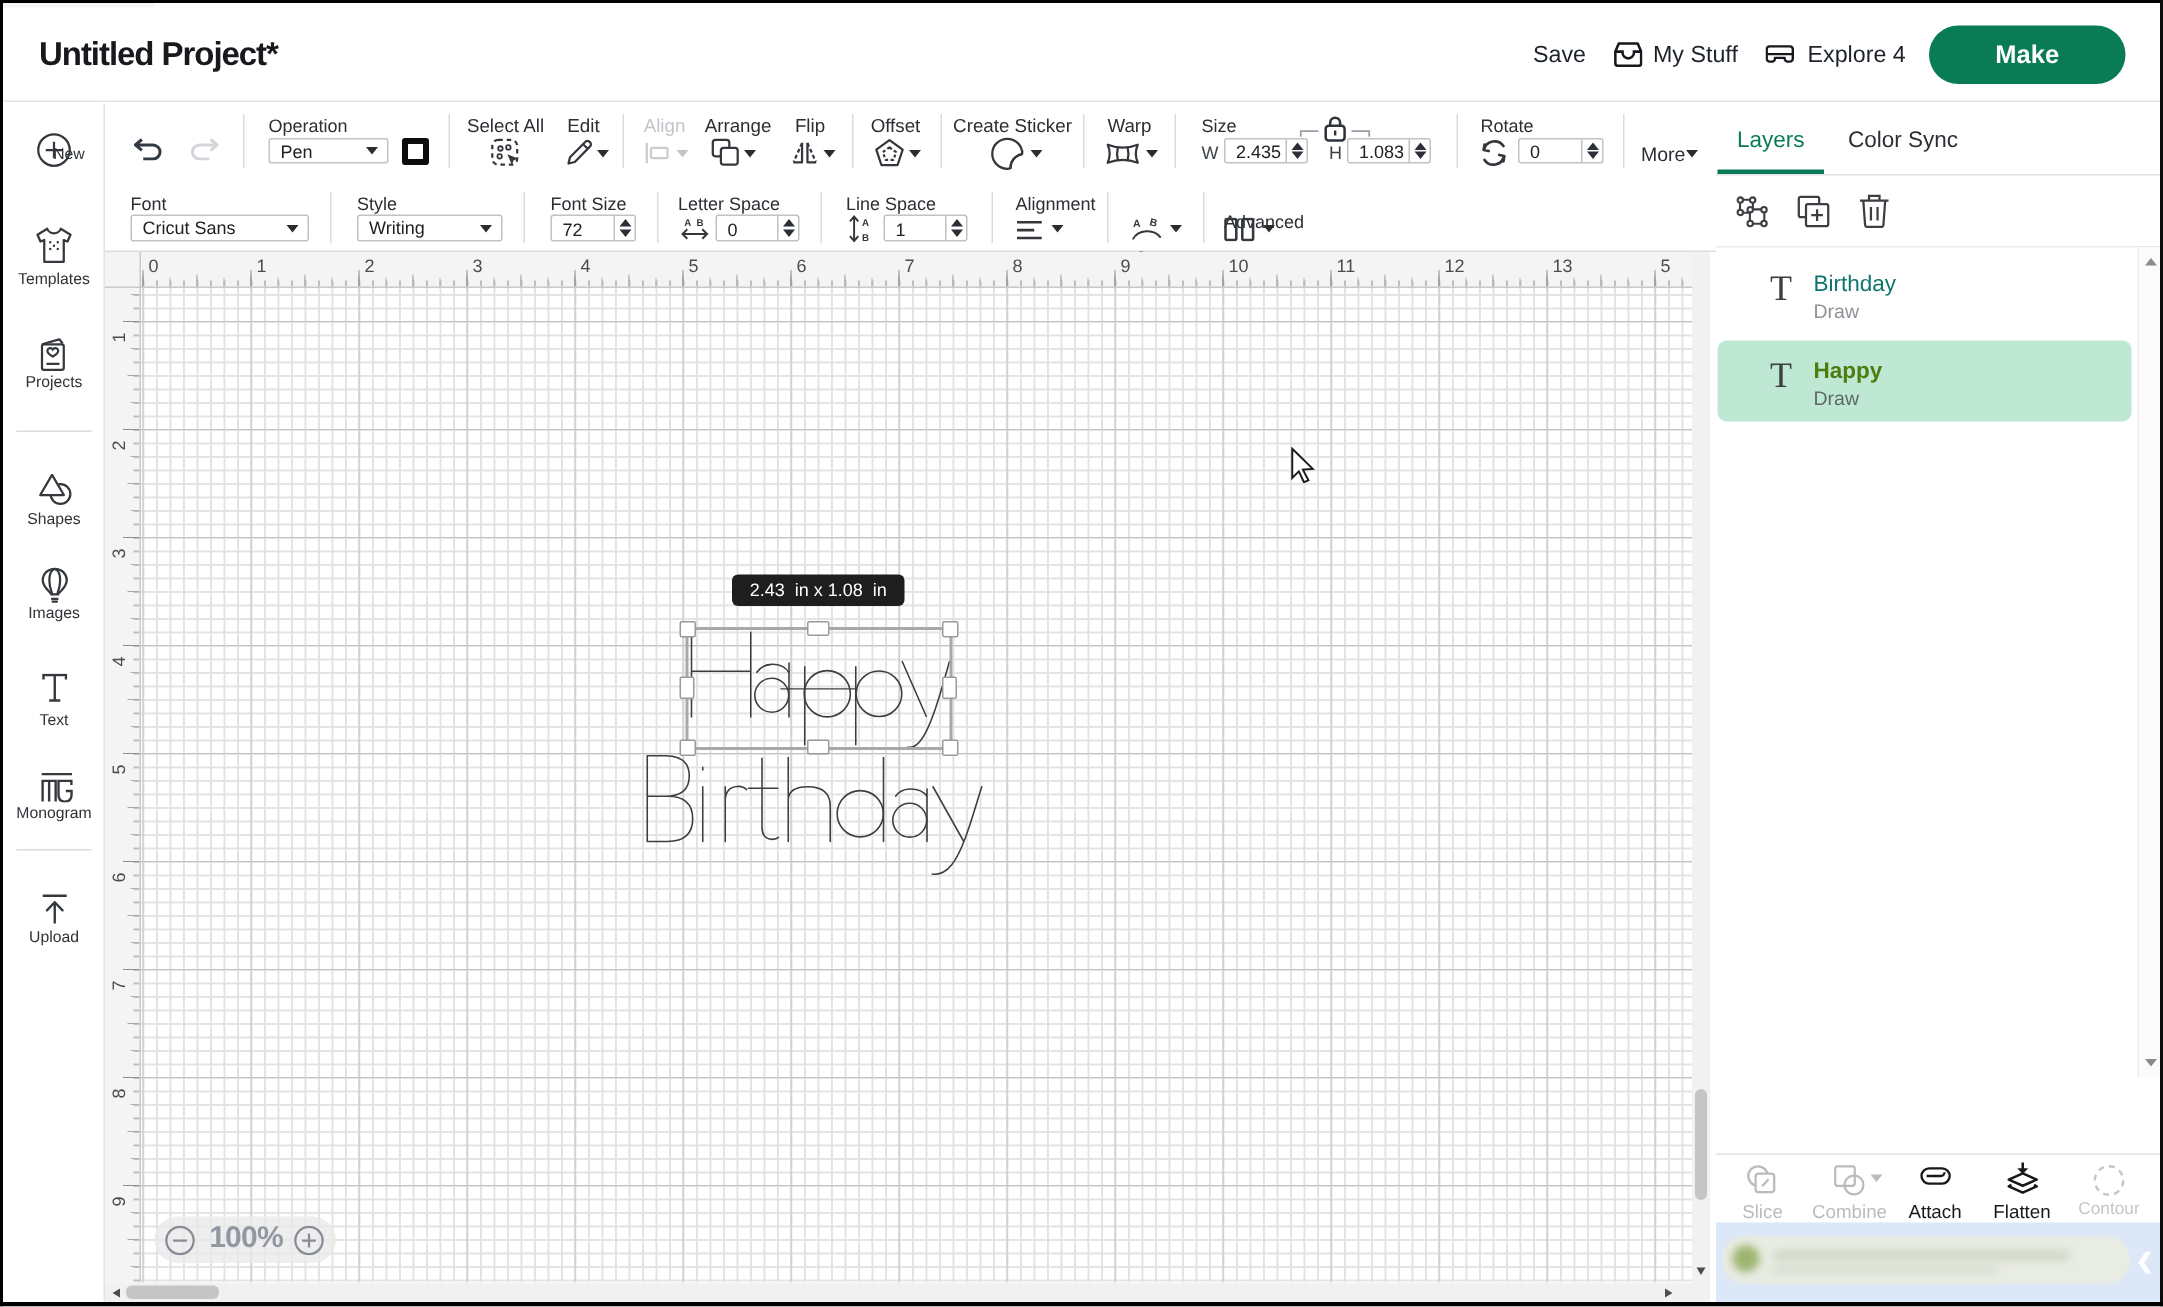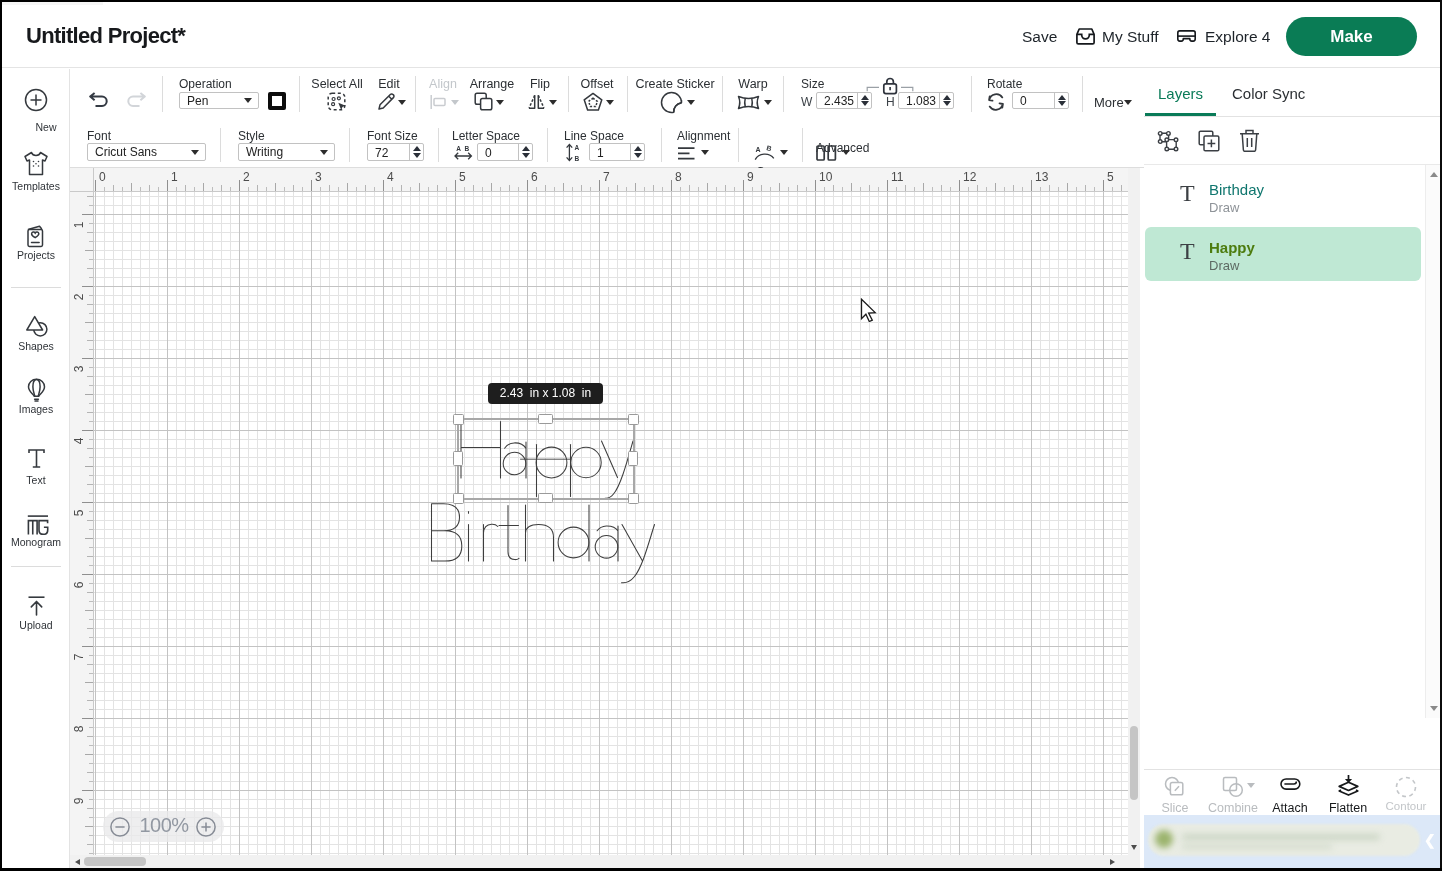--- a/index.html
+++ b/index.html
@@ -42,21 +42,21 @@
     <path d="M0.9 6.1 H18.2"></path>
   </svg>
 <div class="abs" style="left:1205px;top:28px;font-size:15.5px;color:#1d2329;">Explore 4</div>
 <div class="abs" style="left:1286px;top:17px;width:131px;height:39px;background:#0a7c55;border-radius:20px;color:#fff;font-size:17px;font-weight:700;text-align:center;line-height:39px;">Make</div>
 
 <div class="abs" id="sidebar" style="left:2px;top:69px;width:68px;height:799px;background:#fff;border-right:1px solid #e3e3e3;">
   <svg class="abs" style="left:22px;top:19px" width="24" height="24" viewBox="0 0 24 24" fill="none" stroke="#35393e" stroke-width="1.5">
       <circle cx="12" cy="12" r="10.5"></circle>
       <path d="M12 6.5v11M6.5 12h11"></path>
     </svg>
-  <div class="abs sl" style="top:52px;padding-left:20px;">New</div>
+  <div class="abs sl" style="top:28px;padding-left:20px;">New</div>
   <svg class="abs" style="left:21px;top:82px" width="26" height="25" viewBox="0 0 26 25" fill="none" stroke="#35393e" stroke-width="1.5">
       <path d="M8.5 1.5 L2 5.5 L4 10 L6.5 9 L6.5 23.5 L19.5 23.5 L19.5 9 L22 10 L24 5.5 L17.5 1.5 C17.5 1.5 16.5 4.5 13 4.5 C9.5 4.5 8.5 1.5 8.5 1.5 Z" stroke-linejoin="round"></path>
       <path d="M10.5 10.5h.01M15.5 10.5h.01M10.5 15h.01M15.5 15h.01M13 12.8h.01" stroke-width="1.6" stroke-dasharray="0.5 2.4" stroke-linecap="round"></path>
     </svg>
   <div class="abs sl" style="top:111px;">Templates</div>
   <svg class="abs" style="left:24px;top:156px" width="21" height="23" viewBox="0 0 21 23" fill="none" stroke="#35393e" stroke-width="1.5">
       <path d="M2 4.5 L13.5 1.2 L15.8 4" stroke-linejoin="round"></path>
       <rect x="2" y="4.5" width="14.5" height="17" rx="1.4"></rect>
       <path d="M9.2 8 c1-1.6 3.4-1.1 3.6.7 .15 1.5-1.9 3-3.6 3.9 -1.7-.9-3.75-2.4-3.6-3.9 .2-1.8 2.6-2.3 3.6-.7 Z"></path>
       <path d="M5.5 17.5 h7.6" stroke-linecap="round"></path>
@@ -342,21 +342,21 @@
 <div class="hdl" style="left:538px;top:414px;width:15px;height:10px;"></div>
 <div class="hdl" style="left:538px;top:493px;width:15px;height:10px;"></div>
 <div class="hdl" style="left:453px;top:451px;width:10px;height:15px;"></div>
 <div class="hdl" style="left:628px;top:451px;width:10px;height:15px;"></div>
 <div class="abs" style="left:488px;top:383px;width:115px;height:21px;background:#1e1e1e;border-radius:4px;color:#fff;font-size:12px;line-height:21px;text-align:center;">2.43&nbsp; in x 1.08&nbsp; in</div>
 <div class="abs" style="left:103px;top:811px;width:121px;height:31px;background:rgba(233,233,235,0.78);border-radius:16px;">
   <svg class="abs" style="left:7px;top:6px" width="20" height="20" viewBox="0 0 20 20" fill="none" stroke="#878c96" stroke-width="1.5">
       <circle cx="10" cy="10" r="9.1"></circle>
       <path d="M5.4 10 h9.2"></path>
     </svg>
-  <div class="abs" style="left:30px;top:3px;width:62px;text-align:center;font-size:20px;font-weight:400;color:#9298a2;letter-spacing:-0.5px;">100%</div>
+  <div class="abs" style="left:30px;top:3px;width:62px;text-align:center;font-size:20px;font-weight:700;color:#9298a2;letter-spacing:-0.5px;">100%</div>
   <svg class="abs" style="left:93px;top:6px" width="20" height="20" viewBox="0 0 20 20" fill="none" stroke="#878c96" stroke-width="1.5">
       <circle cx="10" cy="10" r="9.1"></circle>
       <path d="M5.4 10 h9.2 M10 5.4 v9.2"></path>
     </svg>
 </div>
 
 <svg class="abs" style="left:860px;top:298px" width="17" height="24" viewBox="0 0 17 24">
     <path d="M1.5 1.2 L15.2 14.6 L8.6 15.1 L12.3 22.2 L9.3 23.5 L5.9 16.2 L1.5 20.6 Z" fill="#fff" stroke="#1a1a1a" stroke-width="1.3"></path>
   </svg>
 

